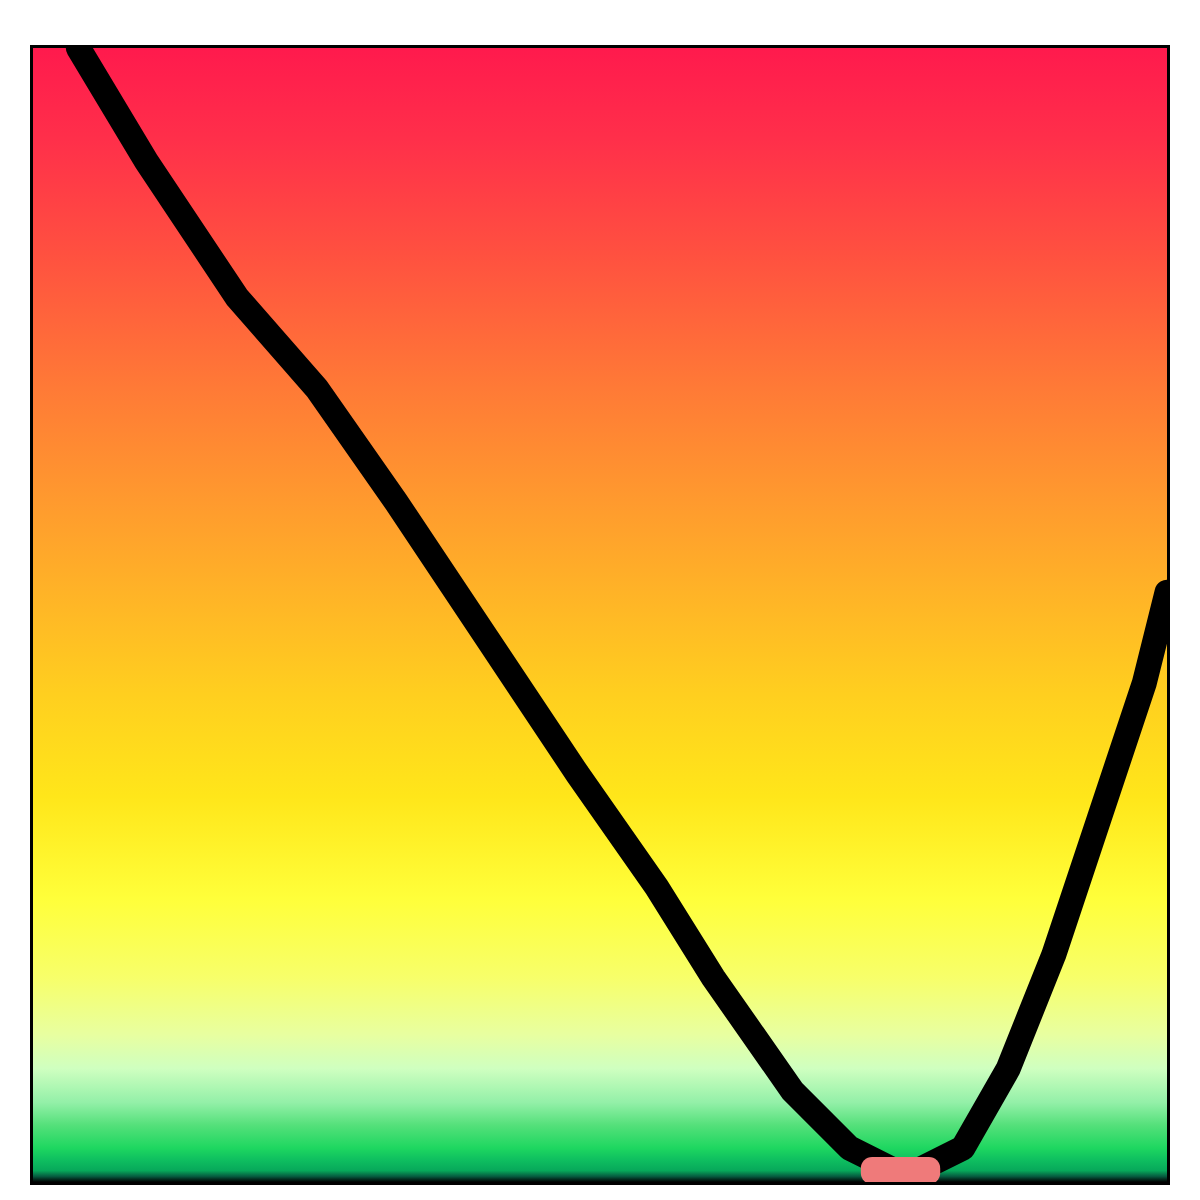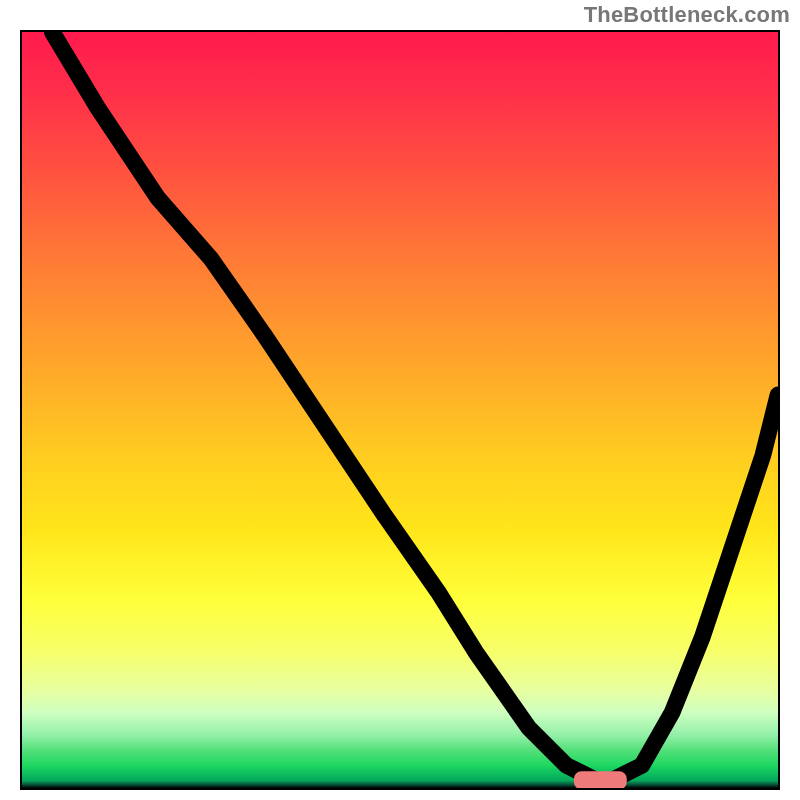--- a/index.html
+++ b/index.html
@@ -74,21 +74,20 @@
   }
   .marker {
     fill: #ef7a7a;
     stroke: none;
   }
 </style>
 </head>
 <body>
 
 <div class="wrap">
-  <div class="watermark">TheBottleneck.com</div>
 
   <div class="plot">
     <svg viewBox="0 0 100 100" preserveAspectRatio="none">
 
       <path class="curve" d="M 4.00 0.00 L 10.00 10.00 L 18.00 22.00 L 25.00 30.00 L 32.00 40.00 L 40.00 52.00 L 48.00 64.00 L 55.00 74.00 L 60.00 82.00 L 67.00 92.00 L 72.00 97.00 L 76.00 99.00 L 78.00 99.00 L 82.00 97.00 L 86.00 90.00 L 90.00 80.00 L 94.00 68.00 L 98.00 56.00 L 100.00 48.00"></path>
       <rect class="marker" rx="1" ry="1" x="73" y="97.8" width="7" height="2.4"></rect>
     </svg>
   </div>
 </div>
 

